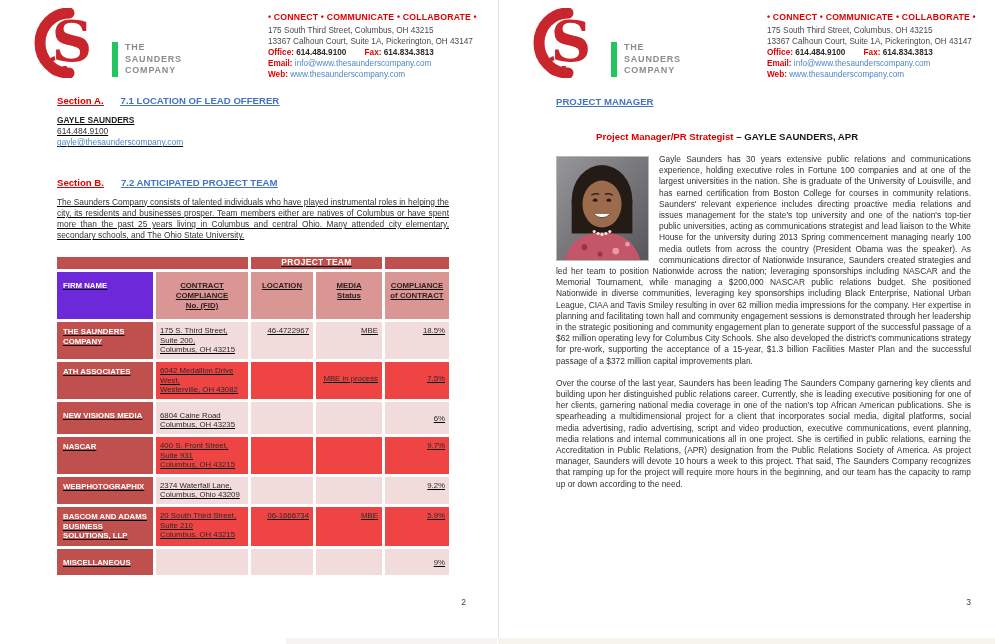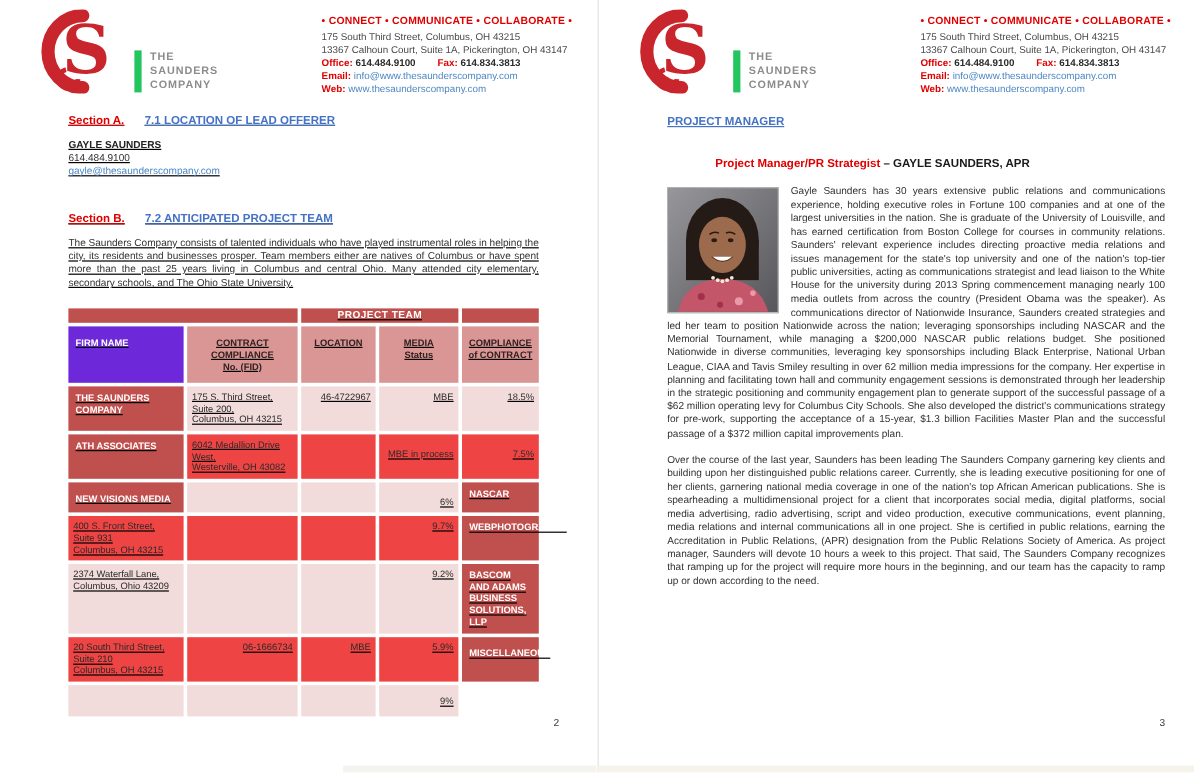--- a/index.html
+++ b/index.html
@@ -150,20 +150,22 @@
 
         <div class="cell firm-cell">ATH ASSOCIATES</div>
         <div class="cell r-mid">6042 Medallion Drive
 West,
 Westerville, OH 43082</div>
         <div class="cell r-mid ctr"></div>
         <div class="cell r-mid ctr" style="padding-top:12px;">MBE in process</div>
         <div class="cell r-mid ctr" style="padding-top:12px;">7.5%</div>
 
         <div class="cell firm-cell" style="padding-top:9px;">NEW VISIONS MEDIA</div>
+        <div class="cell r-light" style="padding-top:9px;">6804 Caine Road
+Columbus, OH 43235</div>
         <div class="cell r-light ctr"></div>
         <div class="cell r-light ctr"></div>
         <div class="cell r-light ctr" style="padding-top:12px;">6%</div>
 
         <div class="cell firm-cell">NASCAR</div>
         <div class="cell r-mid">400 S. Front Street,
 Suite 931
 Columbus, OH 43215</div>
         <div class="cell r-mid ctr"></div>
         <div class="cell r-mid ctr"></div>

